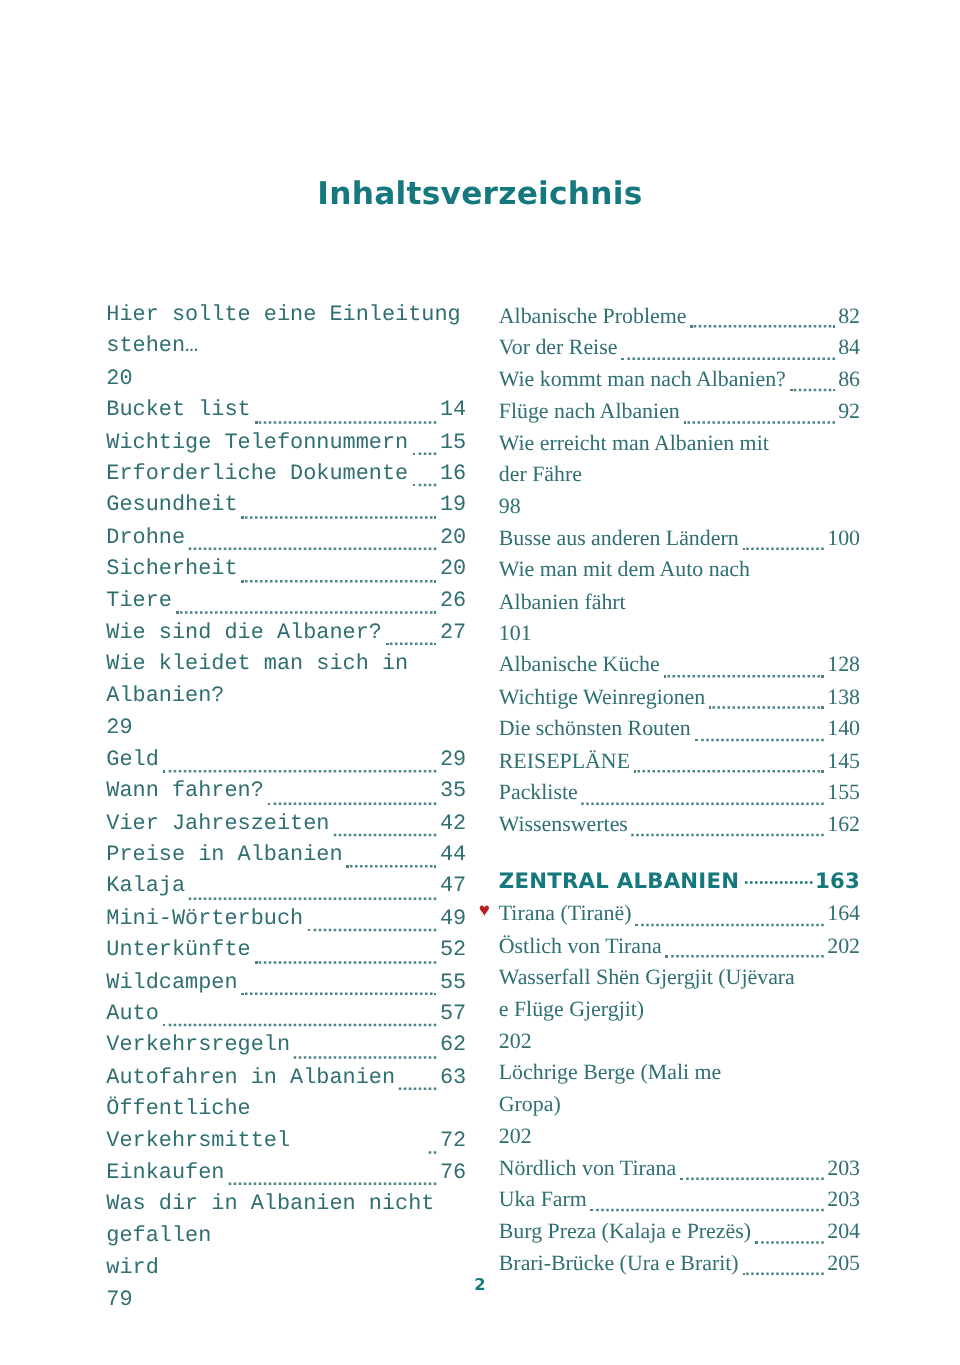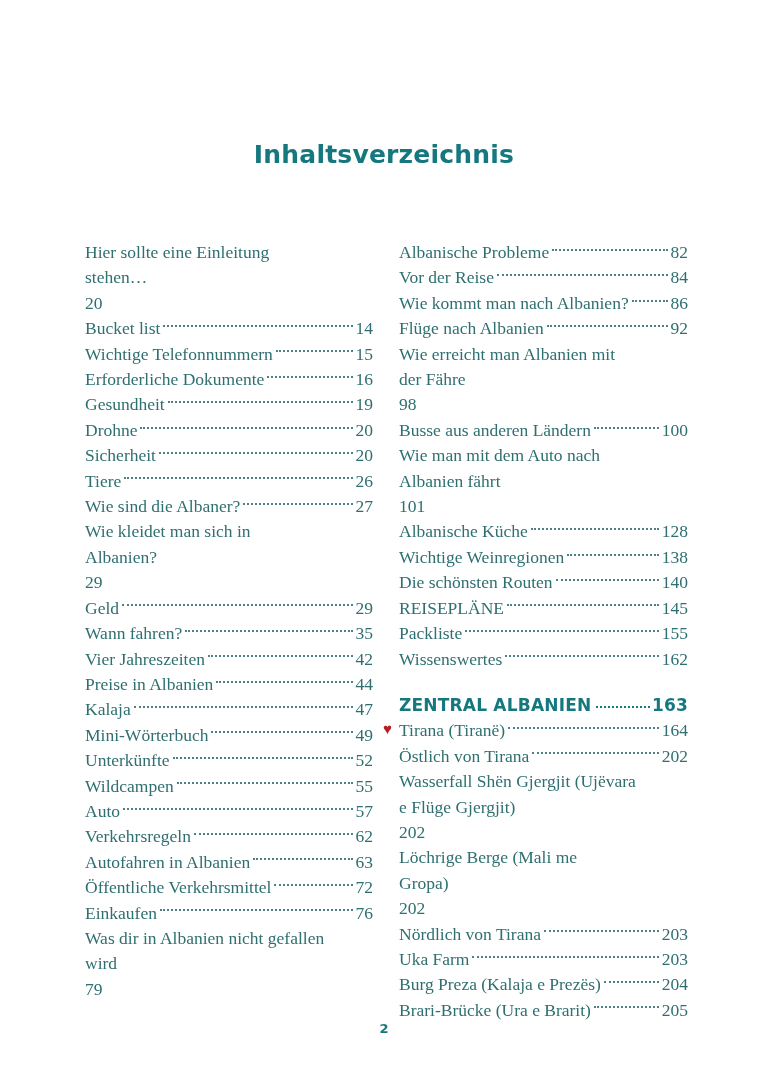--- a/index.html
+++ b/index.html
@@ -43,30 +43,31 @@
     width: 768px;
     display: flex;
     align-items: flex-start;
   }
   .col {
     position: relative;
   }
   .col-left {
     margin-left: 85px;
     width: 288px;
+    font-family: Liberation Mono, monospace;
   }
   .col-right {
     margin-left: 26px;
     width: 289px;
   }
 
   
   .entry {
     display: flex;
-    align-items: center;
+    align-items: flex-end;
     font-size: 17.5px;
     line-height: 25.4px;
     color: #2f6f71;
     position: relative;
   }
   .entry.with-marker {
     padding-left: 0;
   }
   .entry .marker {
     position: absolute;

